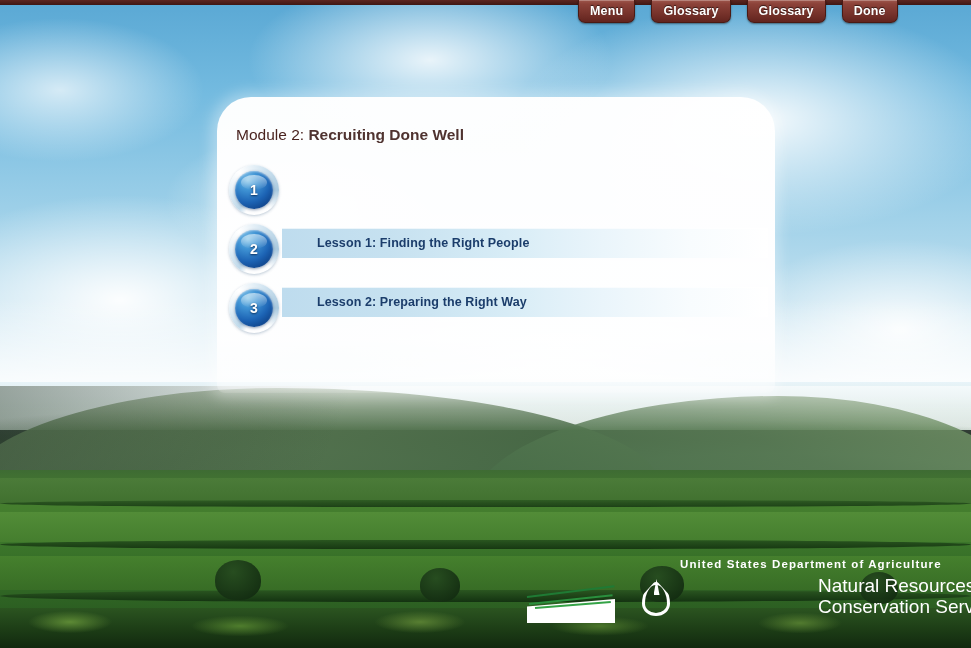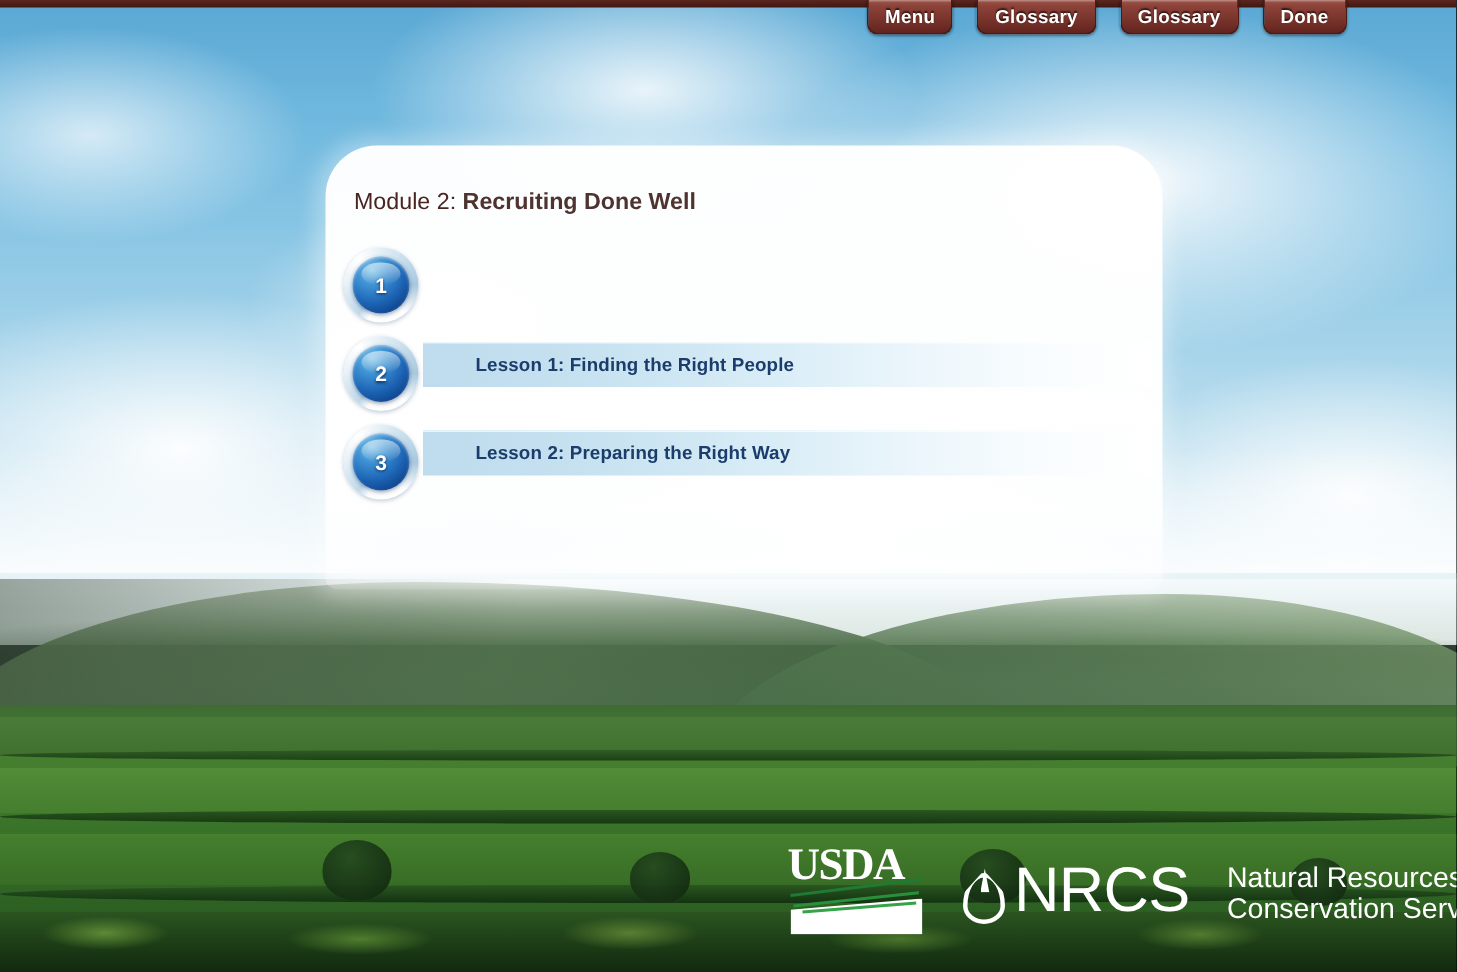--- a/index.html
+++ b/index.html
@@ -329,31 +329,30 @@
           <span class="badge-num">3</span>
         </div>
       </div>
     </div>
 
   </div>
 
   <div class="logos">
 
     <div class="usda">
-      <div class="usda-word">USDA</div>
       <div class="usda-field"></div>
       <div class="usda-line ul1"></div>
       <div class="usda-line ul2"></div>
       <div class="usda-line ul3"></div>
     </div>
 
     <div class="nrcs">
+      <div class="nrcs-top">United States Department of Agriculture</div>
       <div class="drop">
         <div class="drop-shape"></div>
         <div class="drop-tip"></div>
       </div>
-      <div class="nrcs-word">NRCS</div>
       <div class="nrcs-sub"><span>Natural Resources</span><br><span>Conservation Service</span></div>
     </div>
 
   </div>
 
 </div>
 
 </body></html>

